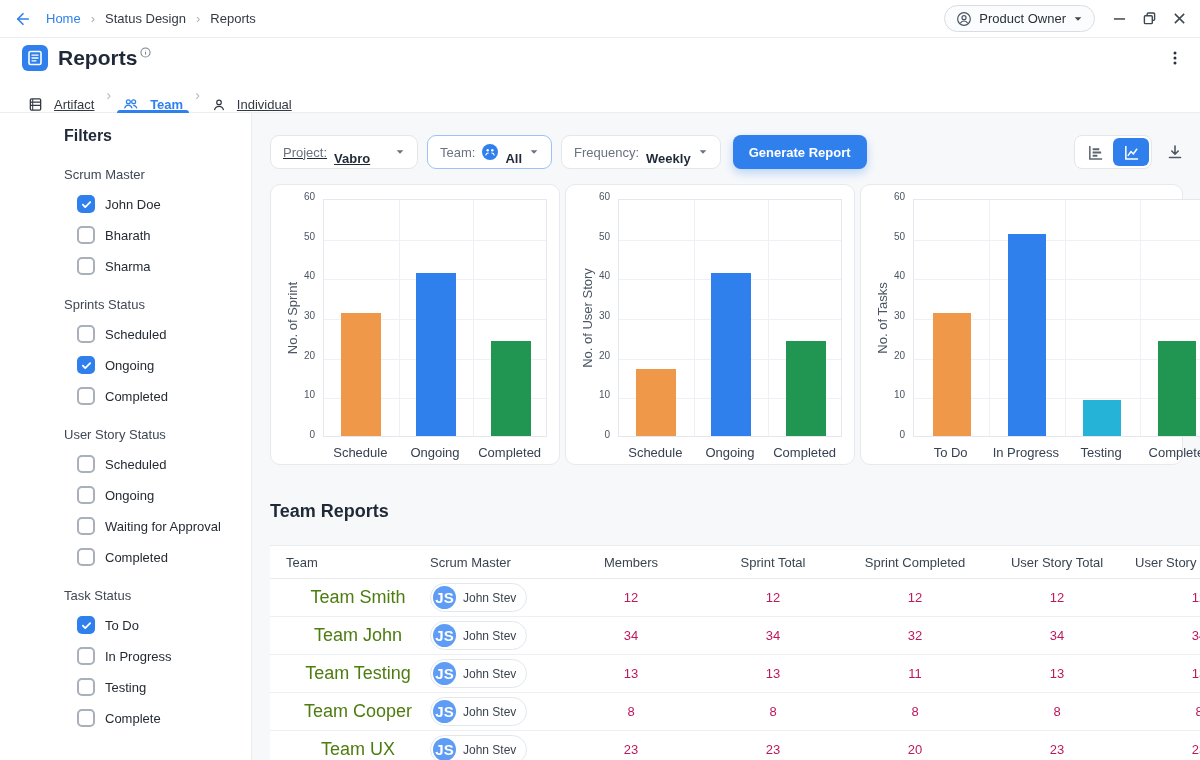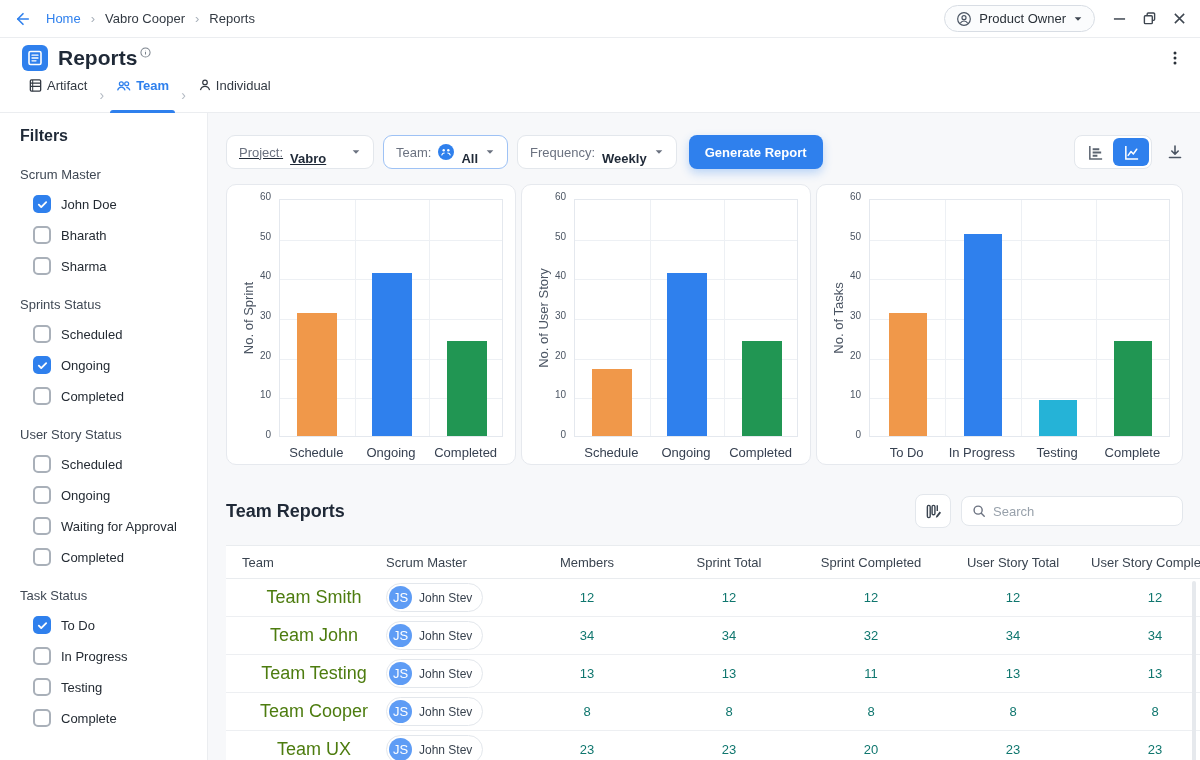--- a/index.html
+++ b/index.html
@@ -25,34 +25,34 @@
   .title-row { height:40px; display:flex; align-items:center; padding:0 18px 0 22px; background:#fff; }
   .app-icon { width:26px; height:26px; border-radius:6px; background:#2F80ED;
     display:flex; align-items:center; justify-content:center; margin-right:10px; }
   .page-title { font-size:21px; font-weight:bold; color:#1F2937; }
   .info-sup { color:#7B838D; margin:-10px 0 0 3px; }
   .kebab { margin-left:auto; color:#2A3139; cursor:pointer; display:flex; }
 
   
   .tabs-row { height:35px; display:flex; align-items:center; padding:0 16px 0 22px;
     border-bottom:1px solid #EBEDF0; background:#fff; }
-  .tab { position:relative; height:100%; display:flex; align-items:flex-start; gap:4px;
-    font-size:13px; color:#333A43; padding:0 6px; cursor:pointer; }
+  .tab { position:relative; height:100%; display:flex; align-items:flex-end; gap:11px;
+    font-size:13px; color:#333A43; padding:0 6px; cursor:pointer;text-decoration:underline; }
   .tab.active { color:#2F80ED; font-weight:bold; }
   .tab.active::after { content:''; position:absolute; left:0; right:0; bottom:-1px;
     height:3px; background:#2F80ED; border-radius:3px 3px 0 0; }
   .tab-sep { color:#B3BAC3; margin:0 6px; font-size:14px; }
   .popular-btn { margin-left:auto; display:flex; align-items:center; gap:7px; height:29px;
     padding:0 11px; border:1px solid #E1E5EA; border-radius:8px; background:#fff;
     font-size:13px; color:#333A43; cursor:pointer; }
 
   
   .content { display:flex; height:647px; }
   .sidebar { width:208px; border-right:1px solid #EBEDF0; background:#fff;
-    padding:14px 0 0 20px; flex-shrink:0; }
+    padding:14px 0 0 20px; flex-shrink:0;margin-left:44px; }
   .filters-title { font-size:16px; font-weight:bold; color:#1F2937; margin-bottom:4px; }
   .group-label { font-size:13px; color:#3F4854; margin-top:22px; }
   .cb-row { display:flex; align-items:center; margin:13px 0 0 13px; cursor:pointer; }
   .cb { width:18px; height:18px; border-radius:5px; border:2px solid #A9B0B9; background:#fff;
     display:flex; align-items:center; justify-content:center; flex-shrink:0; }
   .cb.checked { border:none; background:#2F80ED; }
   .cb-label { font-size:13px; color:#242B33; margin-left:10px; }
 
   .main { flex:1; background:#F7F8FA; padding:22px 17px 0 18px; overflow:hidden; position:relative; }
 
@@ -104,43 +104,43 @@
 
   .table-wrap { margin-top:16px; width:1010px; position:relative; }
   table { border-collapse:collapse; table-layout:fixed; width:1000px; background:#fff; }
   thead th { height:33px; font-size:13px; font-weight:normal; color:#3A4450; text-align:left;
     border-top:1px solid #E9ECEF; border-bottom:1px solid #E9ECEF; padding:0; white-space:nowrap; }
   thead th:first-child { padding-left:16px; }
   thead th.num { text-align:center; }
   tbody td { height:38px; border-bottom:1px solid #EDEFF2; font-size:13px; padding:0; background:#fff; }
   td.team-cell { padding-left:16px; font-size:18px; color:#4d7c0f;text-align:center; }
   td.num { text-align:center; }
-  td.num span { color:#0f766e; cursor:pointer; }
+  td.num span { color:#be185d; cursor:pointer; }
   .sm-pill { display:inline-flex; align-items:center; gap:7px; border:1px solid #E3E7EC;
     border-radius:999px; padding:2px 10px 2px 2px; background:#fff; }
   .sm-avatar { width:23px; height:23px; border-radius:50%; background:#5E9CF5; color:#fff;
-    font-size:13px; font-weight:normal; display:flex; align-items:center; justify-content:center; }
+    font-size:15px; font-weight:bold; display:flex; align-items:center; justify-content:center; }
   .sm-name { font-size:12px; color:#3A4450; white-space:nowrap; }
   .v-scroll { position:absolute; top:36px; left:966px; width:4px; height:600px;
     background:#E6E9ED; border-radius:2px; }
 </style>
 </head>
 <body>
 
 <div class="topbar">
   <span class="back-btn">
     <svg width="18" height="18" viewBox="0 0 24 24" fill="none" stroke="currentColor" stroke-width="2.2" stroke-linecap="round" stroke-linejoin="round">
         <path d="M19 12H5"></path>
         <path d="M12 5l-7 7 7 7"></path>
       </svg>
   </span>
   <div class="crumbs">
     <span class="crumb-link">Home</span>
     <span class="crumb-sep">›</span>
-    <span class="crumb">Vabro Cooper</span>
+    <span class="crumb">Status Design</span>
     <span class="crumb-sep">›</span>
     <span class="crumb">Reports</span>
   </div>
   <div class="topbar-right">
     <div class="account-pill">
       <svg width="16" height="16" viewBox="0 0 24 24" fill="none" stroke="#4B5563" stroke-width="1.8">
           <circle cx="12" cy="12" r="9.5"></circle>
           <circle cx="12" cy="10" r="3"></circle>
           <path d="M6.5 18.5c1.2-2.6 3.5-3.5 5.5-3.5s4.3.9 5.5 3.5"></path>
         </svg>
@@ -435,37 +435,20 @@
           </div>
           <span class="xtick" style="left: 52px; width: 75.25px; top: 260px;">To Do</span>
           <span class="xtick" style="left: 127.25px; width: 75.25px; top: 260px;">In Progress</span>
           <span class="xtick" style="left: 202.5px; width: 75.25px; top: 260px;">Testing</span>
           <span class="xtick" style="left: 277.75px; width: 75.25px; top: 260px;">Complete</span>
         </div>
     </div>
 
     <div class="section-head">
       <span class="section-title">Team Reports</span>
-      <div class="head-controls">
-        <span class="col-btn">
-          <svg width="17" height="17" viewBox="0 0 18 18" fill="none" stroke="currentColor" stroke-width="1.5">
-              <rect x="2.5" y="2.5" width="3" height="13" rx="1.4"></rect>
-              <rect x="7.5" y="2.5" width="3" height="10" rx="1.4"></rect>
-              <path d="M13 2.5v6"></path>
-              <path d="M12 13.5l3.5-4.5 1.5 1.2-3.5 4.5-2 .8z" fill="currentColor" stroke="none"></path>
-            </svg>
-        </span>
-        <div class="search-box">
-          <svg width="14" height="14" viewBox="0 0 16 16" fill="none" stroke="#6B7280" stroke-width="1.6">
-              <circle cx="7" cy="7" r="4.6"></circle>
-              <path d="M10.6 10.6L14 14" stroke-linecap="round"></path>
-            </svg>
-          <input placeholder="Search" style="">
-        </div>
-      </div>
     </div>
 
     <div class="table-wrap">
       <table>
           <colgroup>
             <col style="width: 160px;">
             <col style="width: 130px;">
             <col style="width: 142px;">
             <col style="width: 142px;">
             <col style="width: 142px;">

